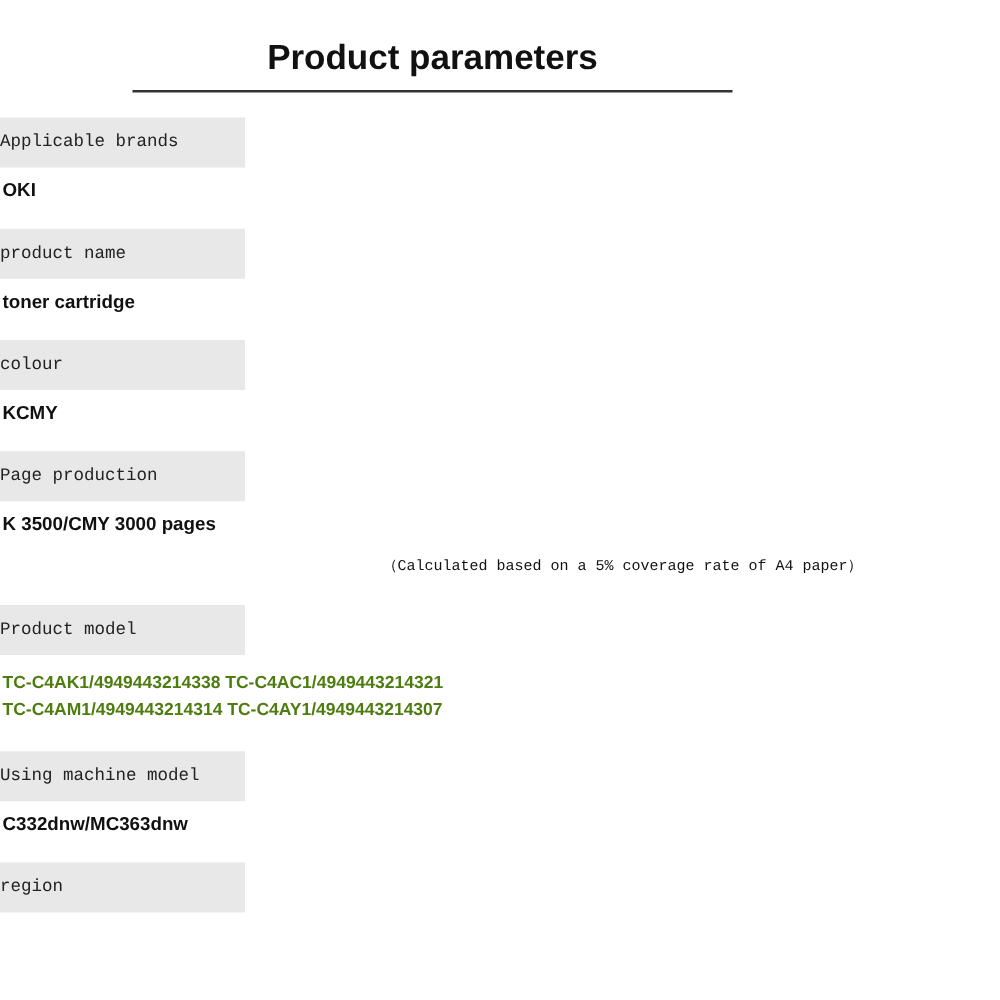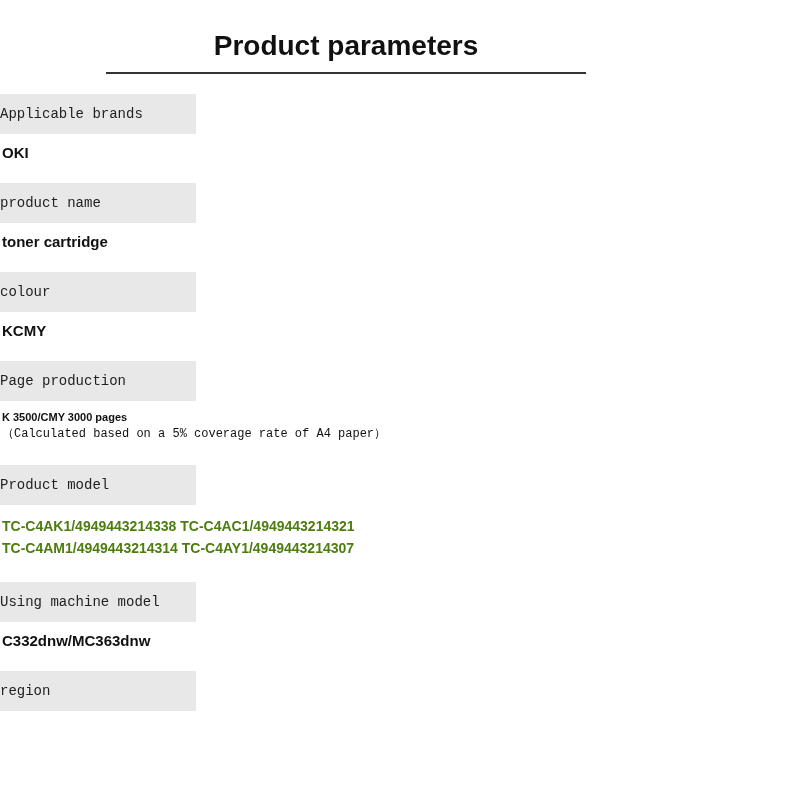--- a/index.html
+++ b/index.html
@@ -86,30 +86,31 @@
       flex: 1;
       padding: 10px 16px;
       display: flex;
       flex-direction: column;
       justify-content: center;
       font-family: Arial, sans-serif;
       color: #111;
     }
 
     .page-production-bold {
-      font-size: 11px;
+      font-size: 15px;
       font-weight: 900;
     }
 
     .page-production-note {
       font-size: 12px;
       font-weight: 400;
       font-family: 'Courier New', Courier, monospace;
-      margin-top: 2px;
+      margin-top: 16px;
       line-height: 1.5;
+      text-align: right;
     }
 
     .product-model-value {
       flex: 1;
       padding: 10px 16px;
       display: flex;
       flex-direction: column;
       justify-content: center;
       font-family: Arial, sans-serif;
       font-size: 14px;

